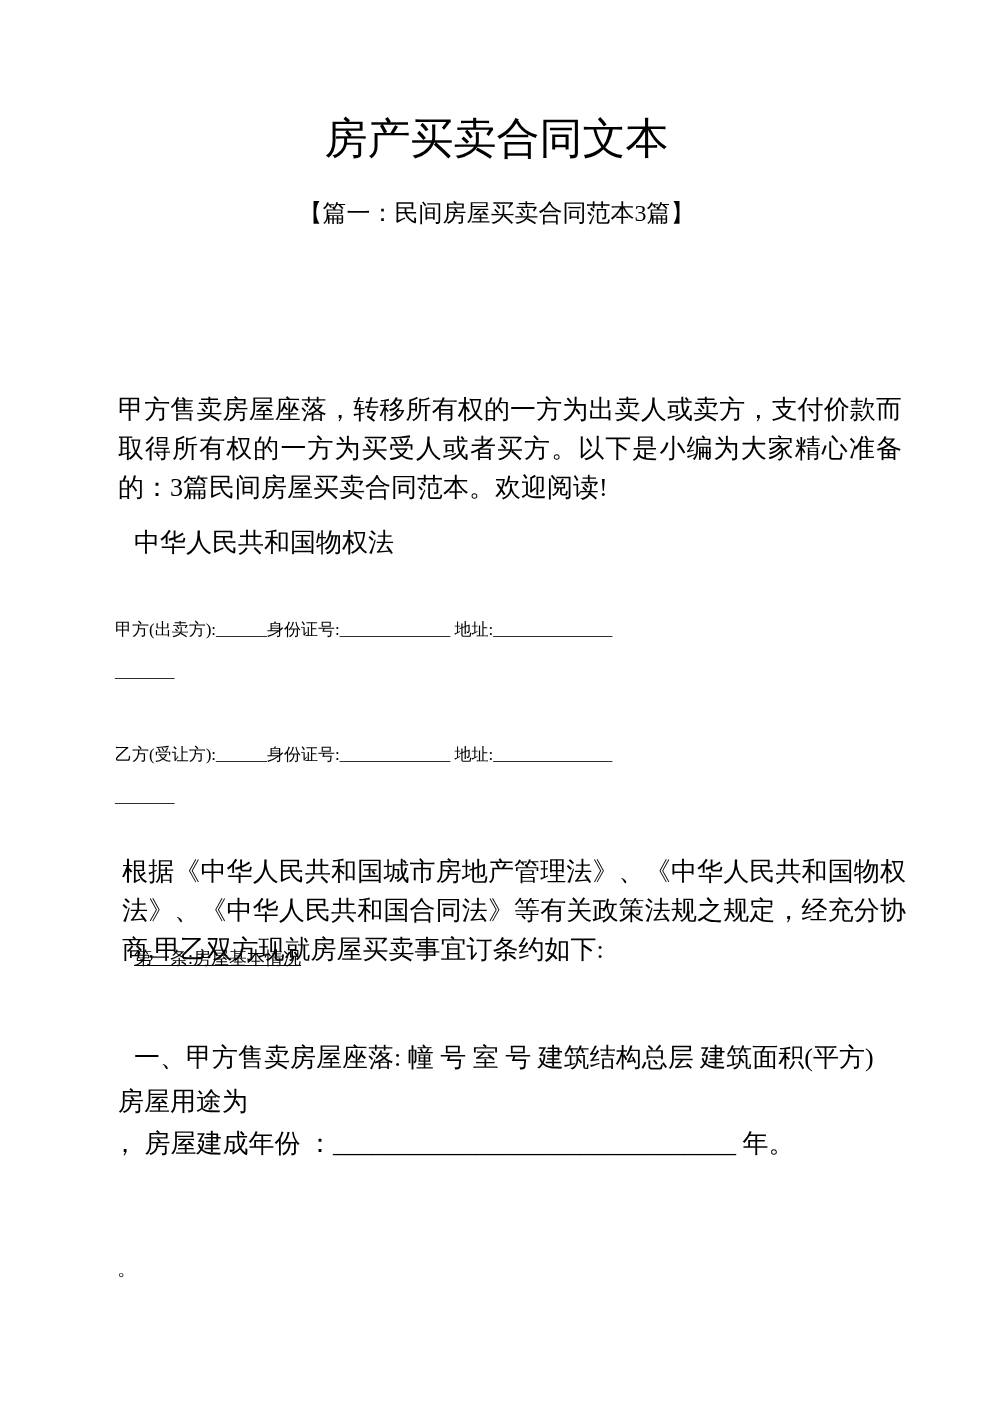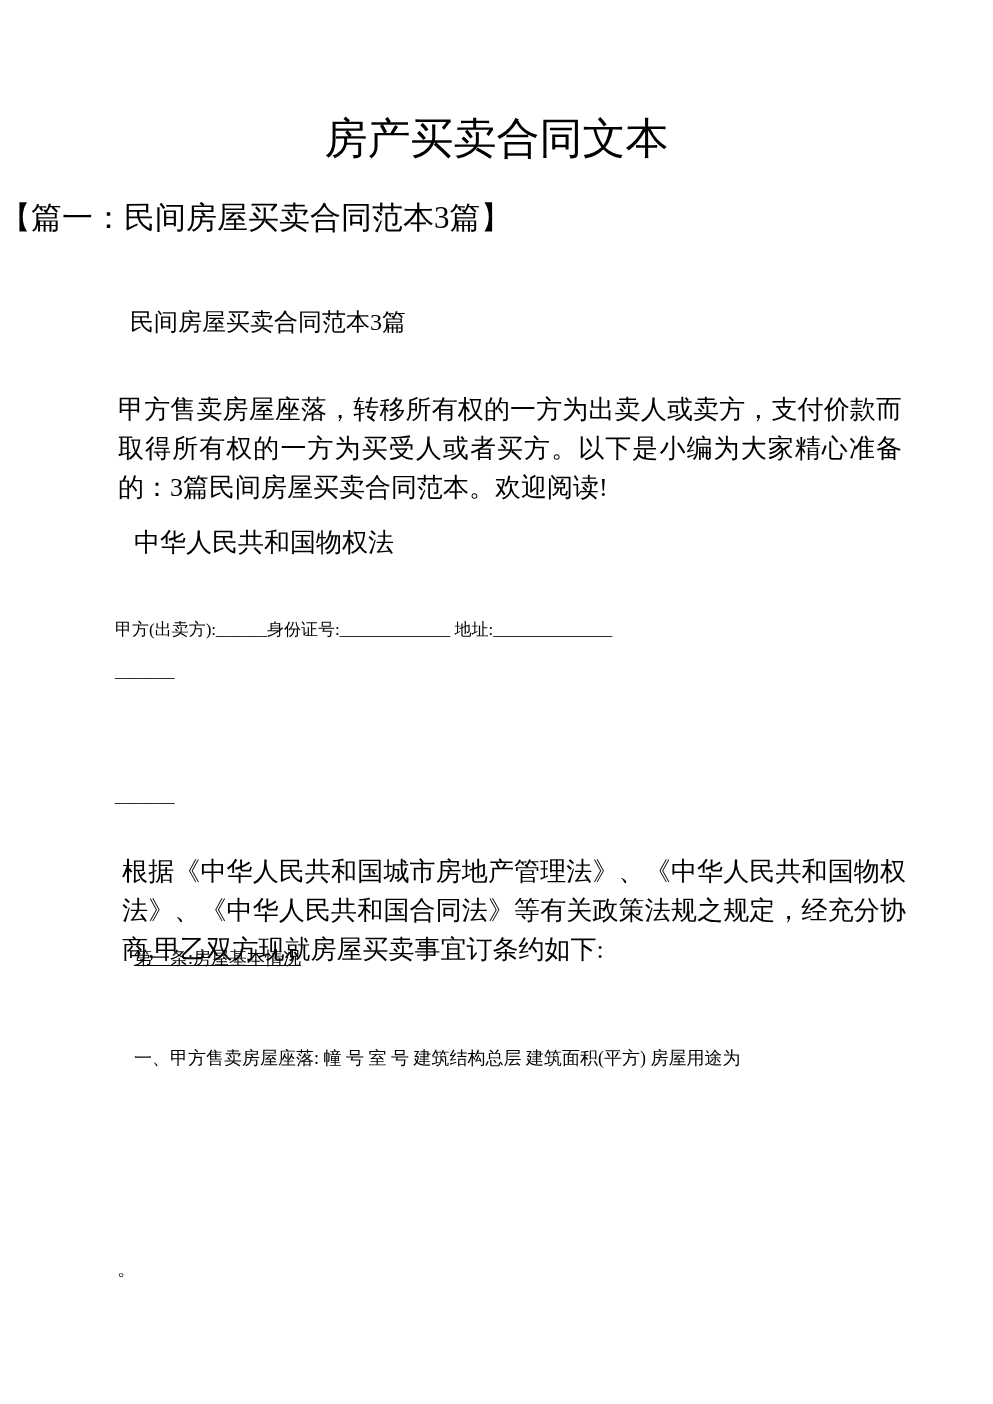--- a/index.html
+++ b/index.html
@@ -16,22 +16,22 @@
     position:absolute;margin:0;padding:0;font-weight:normal;
   }
   .doc-title{
     left:0;top:112px;width:993px;
     text-align:center;
     font-size:43px;line-height:1.25;
     font-weight:400;
   }
   .doc-subtitle{
     left:0;top:198px;width:993px;
-    text-align:left;
-    font-size:31px;line-height:1.3;
+    text-align:center;
+    font-size:24px;line-height:1.3;
     font-weight:400;
   }
   .series-heading{
     left:130px;top:308px;
     font-size:24px;line-height:1.2;
     font-weight:700;white-space:nowrap;
   }
   .intro{
     left:118px;top:390px;width:784px;
     font-size:26px;line-height:39px;
@@ -55,21 +55,21 @@
     font-size:26px;line-height:39px;
     font-weight:700;text-align:justify;
   }
   .article-heading{
     left:134px;top:948px;
     font-size:18px;line-height:1.2;
     font-weight:700;white-space:nowrap;text-decoration:underline;
   }
   .clause-1{
     left:118px;top:1036px;width:784px;
-    font-size:18px;line-height:44px;
+    font-size:26px;line-height:44px;
     font-weight:700;text-indent:16px;
   }
   .clause-1-year{
     left:112px;top:1124px;
     font-size:26px;line-height:40px;
     font-weight:700;white-space:nowrap;
   }
   .clause-2{
     left:118px;top:1208px;
     font-size:26px;line-height:40px;
@@ -83,36 +83,37 @@
 </style>
 </head>
 <body>
 
 <div class="page">
 
   <h1 class="doc-title">房产买卖合同文本</h1>
 
   <h2 class="doc-subtitle">【篇一：民间房屋买卖合同范本3篇】</h2>
 
-  <p class="series-heading">民间房屋买卖合同范本3篇</p>
 
   <p class="intro">甲方售卖房屋座落，转移所有权的一方为出卖人或卖方，支付价款而取得所有权的一方为买受人或者买方。以下是小编为大家精心准备的：3篇民间房屋买卖合同范本。欢迎阅读!</p>
 
   <p class="sample-heading">中华人民共和国物权法</p>
 
   <p class="party-line party-a">甲方(出卖方):______身份证号:_____________ 地址:______________</p>
 
   <p class="party-line party-a-cont">_______</p>
 
+  <p class="party-line party-b">乙方(受让方):______身份证号:_____________ 地址:______________</p>
 
   <p class="party-line party-b-cont">_______</p>
 
   <p class="legal-basis">根据《中华人民共和国城市房地产管理法》、《中华人民共和国物权法》、《中华人民共和国合同法》等有关政策法规之规定，经充分协商,甲乙双方现就房屋买卖事宜订条约如下:</p>
 
   <p class="article-heading">第一条:房屋基本情况</p>
 
   <p class="clause-1">一、甲方售卖房屋座落: 幢 号 室 号 建筑结构总层 建筑面积(平方) 房屋用途为</p>
 
+  <p class="clause-1-year">， 房屋建成年份 ：_______________________________ 年。</p>
 
 
   <p class="trailing-period">。</p>
 
 </div>
 
 </body></html>

